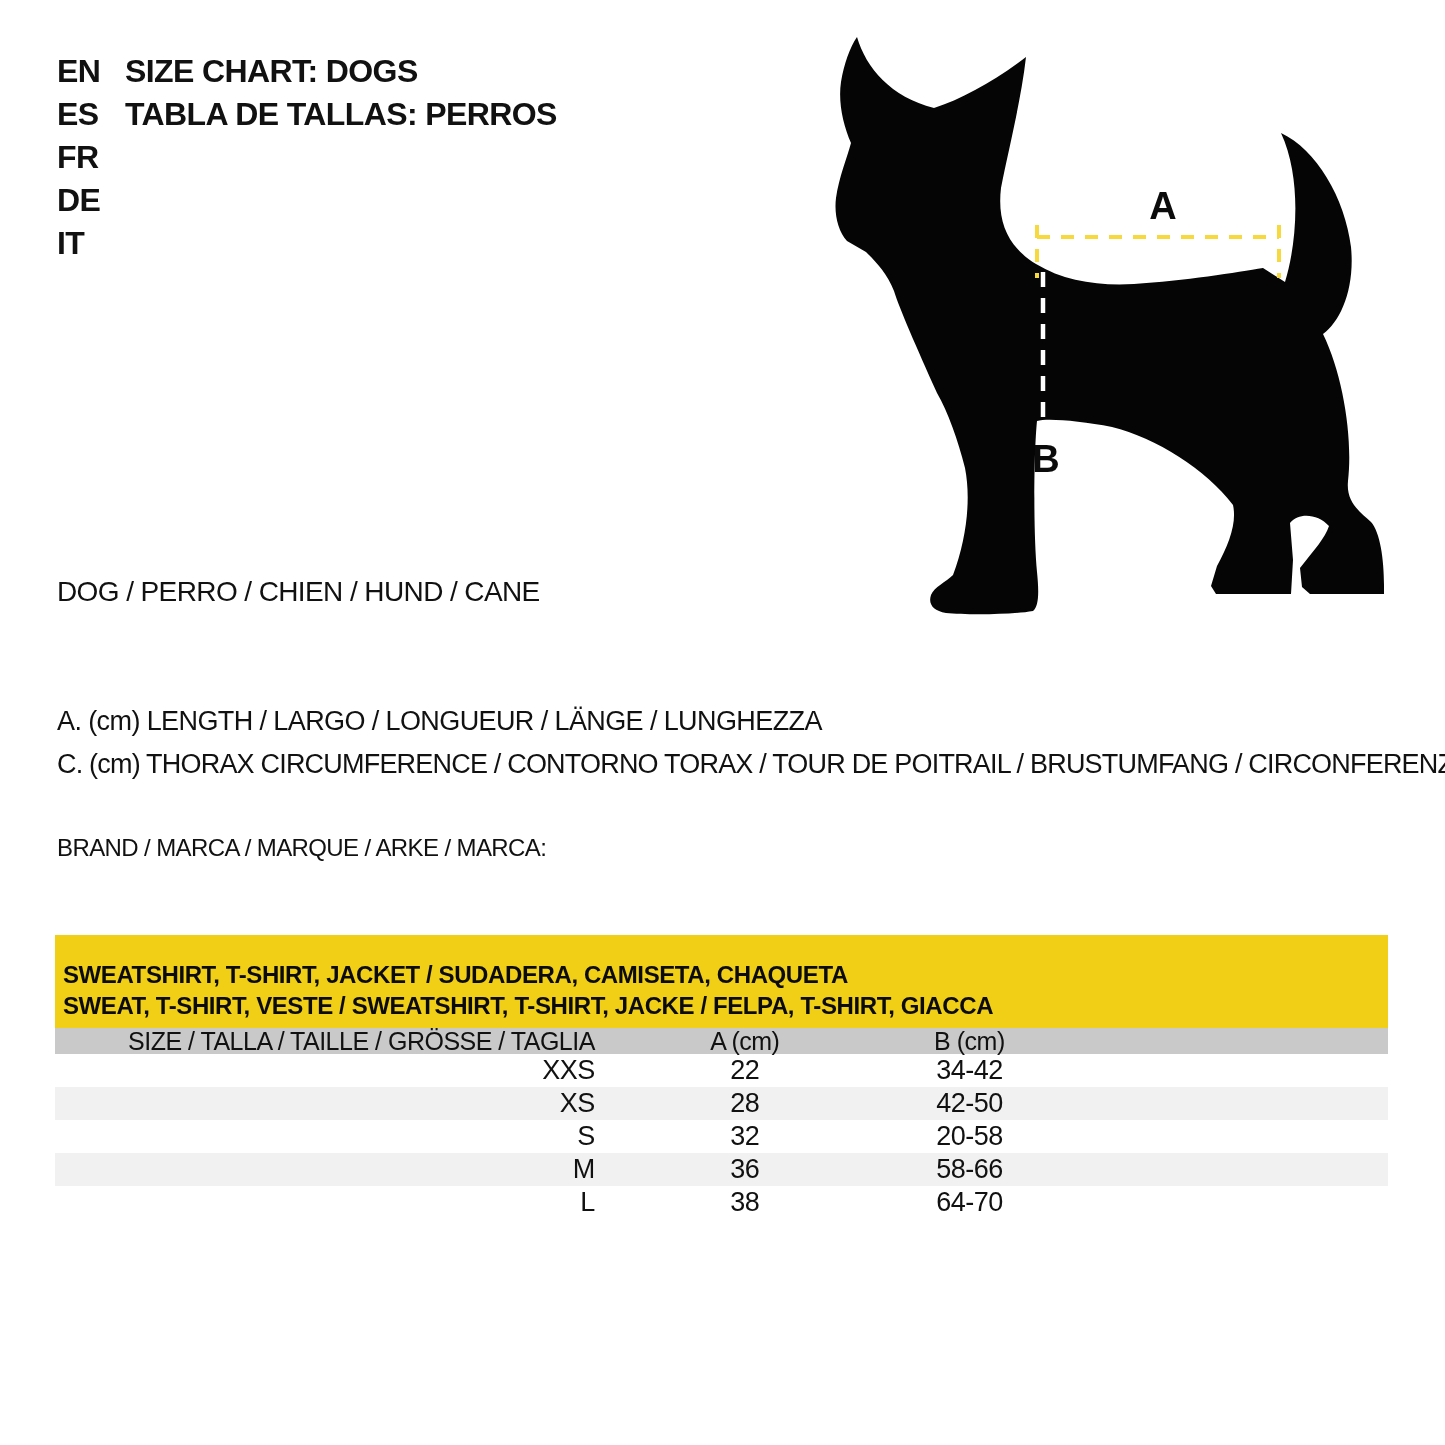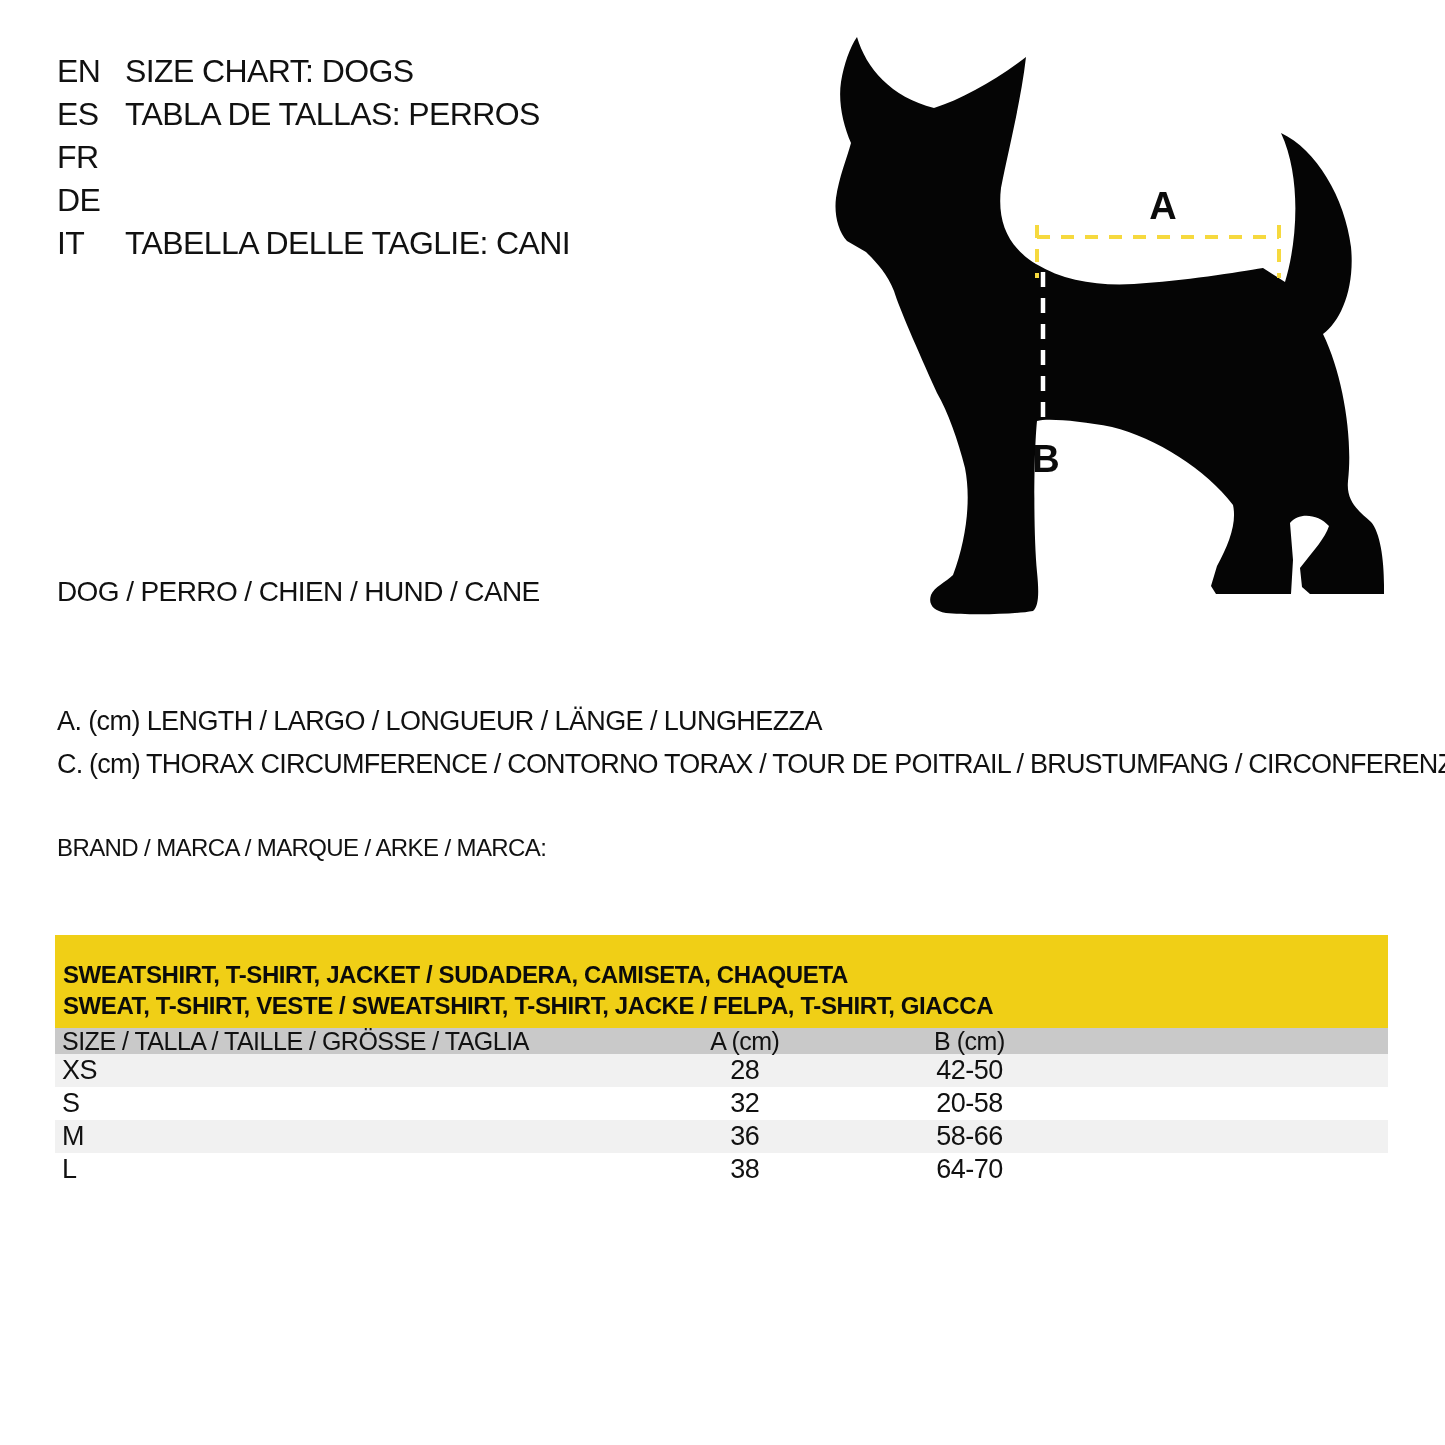--- a/index.html
+++ b/index.html
@@ -2,40 +2,40 @@
 <html><head>
 <meta charset="utf-8">
 <style>
   html,body{margin:0;padding:0;background:#ffffff;}
   .page{
     position:relative; width:1445px; height:1445px; background:#ffffff;
     font-family:"Liberation Sans", sans-serif; color:#111111; overflow:hidden;
   }
   
   .lang-block{position:absolute; left:57px; top:50px;}
-  .lang-row{display:flex; height:43px; line-height:43px; font-size:32px; letter-spacing:-0.6px; font-weight:400;}
+  .lang-row{display:flex; height:43px; line-height:43px; font-size:32px; letter-spacing:-0.6px; font-weight:700;}
   .lang-code{width:68px; flex:0 0 68px;}
   .lang-label{white-space:nowrap;}
   
   .dog-figure{position:absolute; left:818px; top:18px; width:600px; height:612px;}
   
   .txt-line{position:absolute; left:57px; white-space:nowrap; font-weight:500;}
   .dog-label{top:576px; font-size:28px; letter-spacing:-0.6px;}
   .legend-a{top:706px; font-size:27px; letter-spacing:-0.6px;}
   .legend-c{top:749px; font-size:27px; letter-spacing:-0.8px;}
   .brand-line{top:834px; font-size:24px; letter-spacing:-0.6px;}
   
   .size-table{position:absolute; left:55px; top:935px; width:1333px;}
   .band{background:#F0CF16; padding:24px 0 7px 8px;}
   .band-line{font-weight:700; font-size:24px; line-height:31px; letter-spacing:-0.4px; white-space:nowrap; color:#0b0b0b;}
   .tbl-row{display:grid; grid-template-columns:40.5% 22.5% 11.2% 1fr; align-items:center;}
   .tbl-head{background:#C9C9C9; height:26px; line-height:26px; font-size:25px; letter-spacing:-0.5px;}
   .tbl-data{height:33px; line-height:33px; font-size:27px; letter-spacing:-0.5px;}
   .tbl-data.alt{background:#F1F1F1;}
-  .cell-size{padding-left:7px; white-space:nowrap; text-align:left;}
+  .cell-size{padding-left:7px; white-space:nowrap; text-align:right;}
   .cell-a,.cell-b{text-align:center; white-space:nowrap;}
 </style>
 </head>
 <body>
 
 <div class="page">
 
   <div class="lang-block">
     <div class="lang-row">
       <span class="lang-code">EN</span>
@@ -46,21 +46,20 @@
       <span class="lang-label">TABLA DE TALLAS: PERROS</span>
     </div>
     <div class="lang-row">
       <span class="lang-code">FR</span>
     </div>
     <div class="lang-row">
       <span class="lang-code">DE</span>
     </div>
     <div class="lang-row">
       <span class="lang-code">IT</span>
-      <span class="lang-label">TABELLA DELLE TAGLIE: CANI</span>
     </div>
   </div>
 
   <svg class="dog-figure" viewBox="818 18 600 612" xmlns="http://www.w3.org/2000/svg" aria-hidden="true">
     <path fill="#050505" d="
       M 857 37
       C 866 68 891 97 934 108
       C 962 99 996 80 1026 57
       C 1021 101 1008 152 1001 188
       C 997 222 1008 247 1036 264
@@ -115,20 +114,26 @@
     <div class="band">
       <div class="band-line">SWEATSHIRT, T-SHIRT, JACKET / SUDADERA, CAMISETA, CHAQUETA</div>
       <div class="band-line">SWEAT, T-SHIRT, VESTE / SWEATSHIRT, T-SHIRT, JACKE / FELPA, T-SHIRT, GIACCA</div>
     </div>
     <div class="tbl-row tbl-head">
       <div class="cell-size">SIZE / TALLA / TAILLE / GRÖSSE / TAGLIA</div>
       <div class="cell-a">A (cm)</div>
       <div class="cell-b">B (cm)</div>
       <div></div>
     </div>
+    <div class="tbl-row tbl-data">
+      <div class="cell-size">XXS</div>
+      <div class="cell-a">22</div>
+      <div class="cell-b">34-42</div>
+      <div></div>
+    </div>
     <div class="tbl-row tbl-data alt">
       <div class="cell-size">XS</div>
       <div class="cell-a">28</div>
       <div class="cell-b">42-50</div>
       <div></div>
     </div>
     <div class="tbl-row tbl-data">
       <div class="cell-size">S</div>
       <div class="cell-a">32</div>
       <div class="cell-b">20-58</div>

